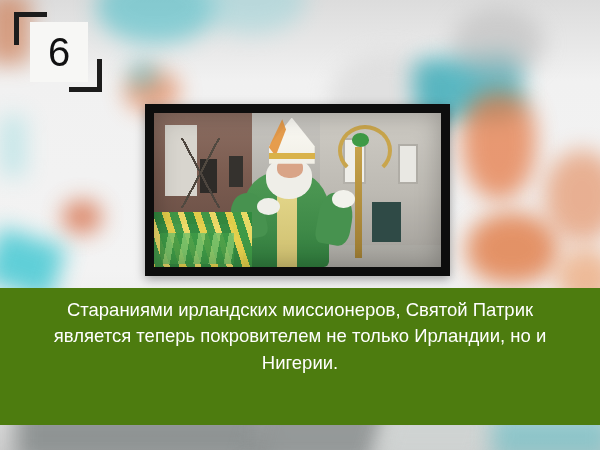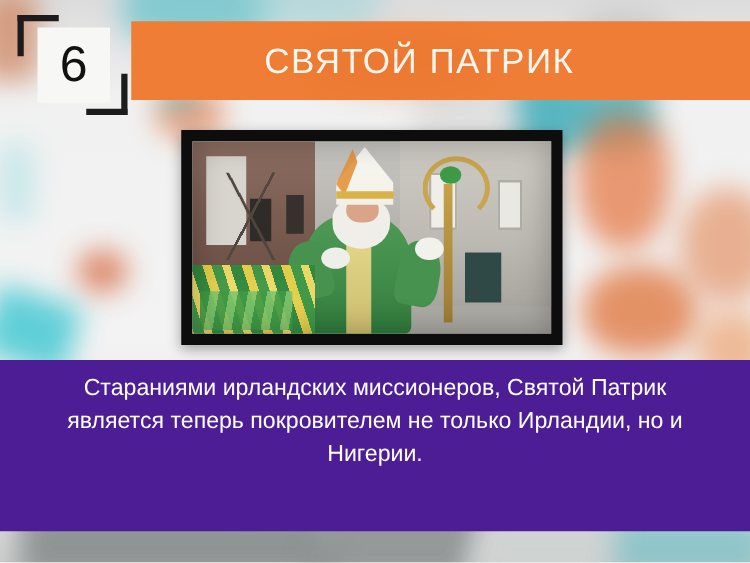--- a/index.html
+++ b/index.html
@@ -207,21 +207,21 @@
   .ph-vign    { position:absolute; inset:0;
                 box-shadow: inset 0 0 26px rgba(0,0,0,.28); }
 
   
   .caption {
     position: absolute;
     left: 0;
     right: 0;
     top: 288px;
     height: 137px;
-    background: #4c1d95;
+    background: #4d7c0f;
     display: flex;
     align-items: flex-start;
     justify-content: center;
     padding-top: 9px;
     box-sizing: border-box;
   }
   .caption-text {
     width: 540px;
     text-align: center;
     color: #ffffff;
@@ -252,23 +252,20 @@
     <div class="blob blob-n"></div>
     <div class="blob blob-u"></div>
     <div class="blob blob-s"></div>
     <div class="blob blob-t"></div>
     <div class="blob blob-p"></div>
     <div class="blob blob-o"></div>
     <div class="blob blob-q"></div>
     <div class="blob blob-r"></div>
   </div>
 
-  <div class="title-bar">
-    <div class="title-text">СВЯТОЙ ПАТРИК</div>
-  </div>
 
   <div class="badge-wrap">
     <div class="bracket bracket-tl"></div>
     <div class="bracket bracket-br"></div>
     <div class="badge">
       <span class="badge-num">6</span>
     </div>
   </div>
 
   <div class="photo-frame">

